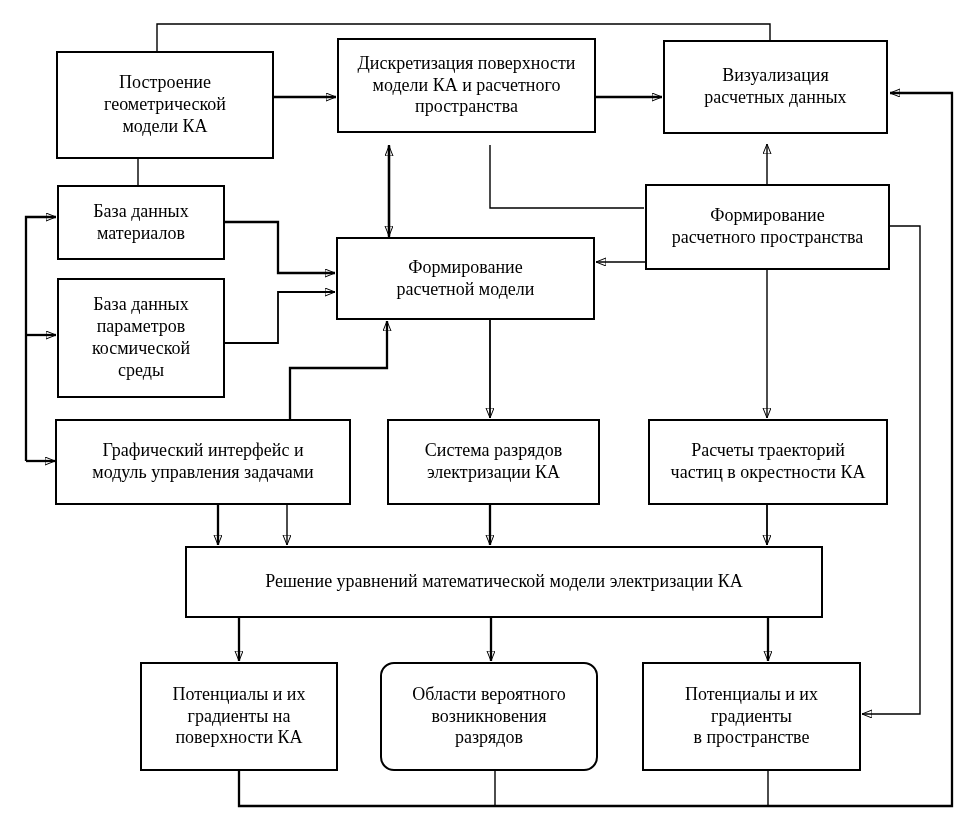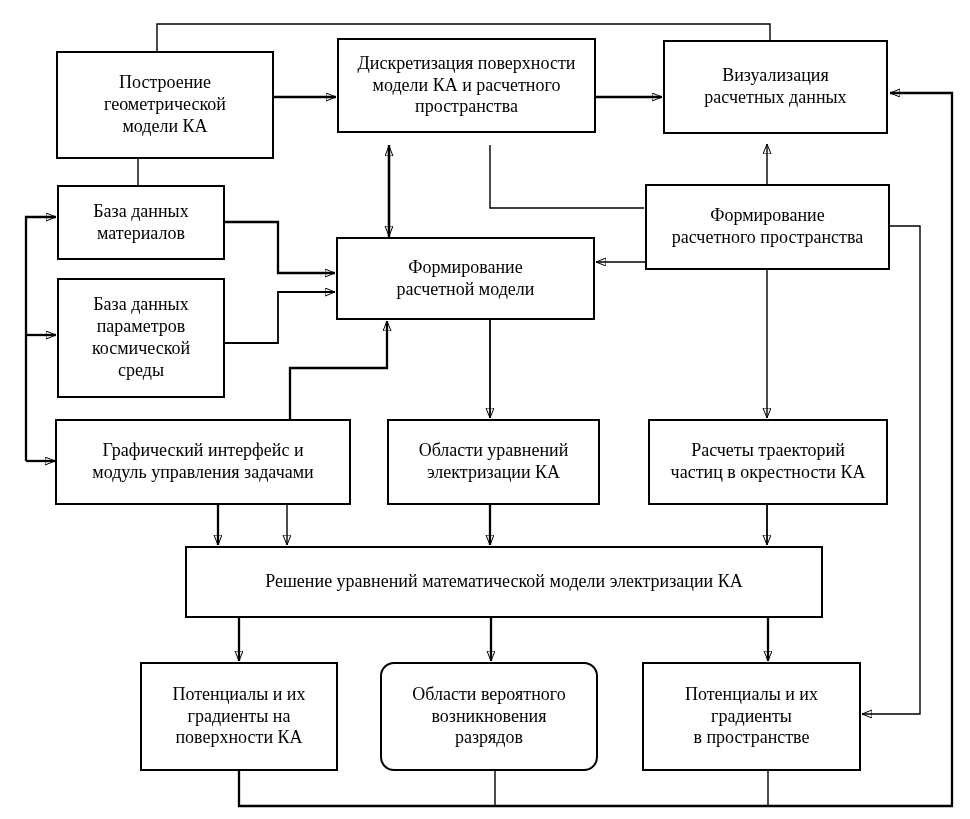--- a/index.html
+++ b/index.html
@@ -84,21 +84,21 @@
 
   <div class="node" style="left:336px; top:237px; width:259px; height:83px;">Формирование
 расчетной модели</div>
 
   <div class="node" style="left:645px; top:184px; width:245px; height:86px;">Формирование
 расчетного пространства</div>
 
   <div class="node" style="left:55px;  top:419px; width:296px; height:86px;">Графический интерфейс и
 модуль управления задачами</div>
 
-  <div class="node" style="left:387px; top:419px; width:213px; height:86px;">Области уравнений
+  <div class="node" style="left:387px; top:419px; width:213px; height:86px;">Система разрядов
 электризации КА</div>
 
   <div class="node" style="left:648px; top:419px; width:240px; height:86px;">Расчеты траекторий
 частиц в окрестности КА</div>
 
   <div class="node" style="left:185px; top:546px; width:638px; height:72px;">Решение уравнений математической модели электризации КА</div>
 
   <div class="node" style="left:140px; top:662px; width:198px; height:109px;">Потенциалы и их
 градиенты на
 поверхности КА</div>

